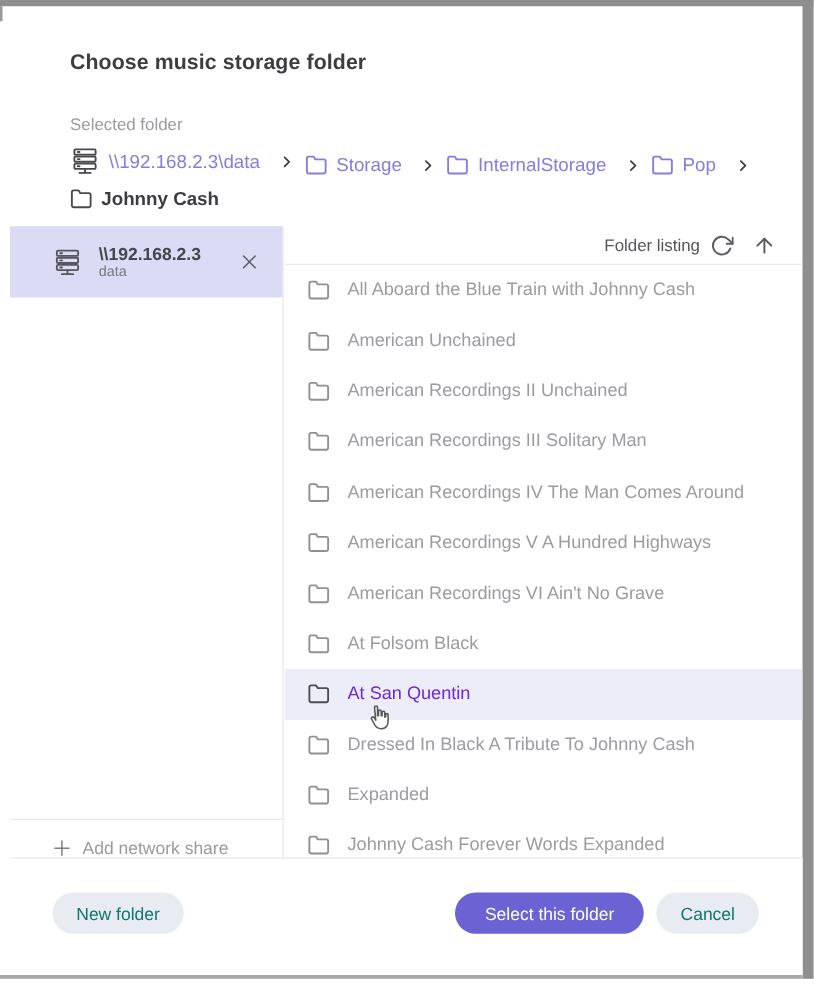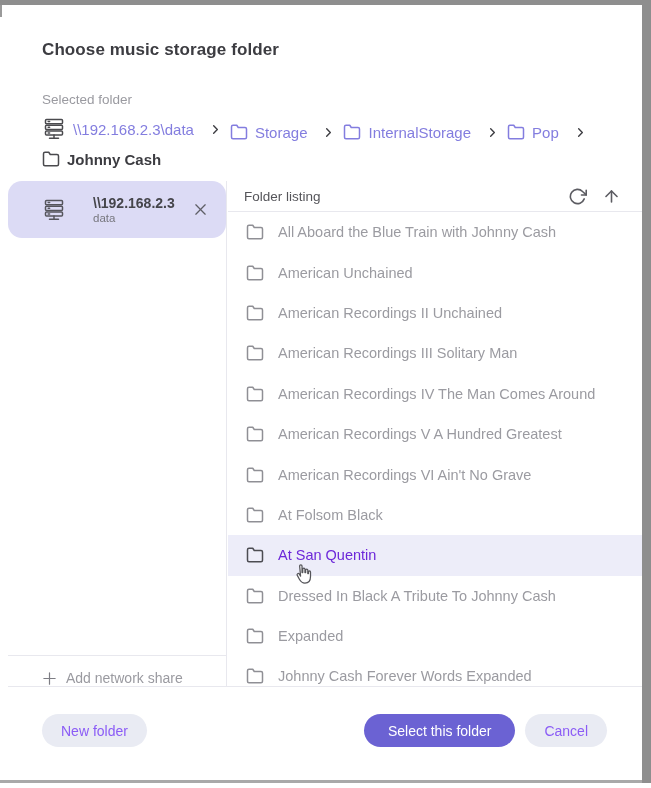--- a/index.html
+++ b/index.html
@@ -10,73 +10,73 @@
   
   .frame-top   { position:absolute; left:0; top:0; width:651px; height:5px; background:#8e8e8e; }
   .frame-right { position:absolute; left:642px; top:0; width:9px; height:783px; background:#8e8e8e; }
   .frame-bottom{ position:absolute; left:0; top:780px; width:642px; height:3px; background:#a9a9a9; }
   .frame-nub   { position:absolute; left:0; top:5px; width:2px; height:12px; background:#9a9a9a; }
 
   svg { display:block; }
   .icon { display:inline-flex; align-items:center; justify-content:center; flex:0 0 auto; }
 
   
-  .hdr { position:absolute; left:42px; top:40px; width:580px; }
+  .hdr { position:absolute; left:56px; top:40px; width:580px; }
   .title { font-size:17px; font-weight:700; color:#3c3c41; letter-spacing:.1px; }
   .sel-label { margin-top:32px; font-size:13.5px; color:#9a9aa0; }
   .crumbs { margin-top:10px; display:flex; flex-direction:column; gap:9px; }
   .crumb-row { display:flex; align-items:flex-end; flex-wrap:nowrap; }
   .crumb { display:inline-flex; align-items:center; gap:7px; font-size:15px; color:#3c3c41; }
   .crumb .crumb-label { white-space:nowrap; }
   .crumb.link .crumb-label { color:#837ddf; }
   .crumb.link .icon-folder { color:#837ddf; }
   .crumb .icon-server { display:none; color:#4a4a4e; }
   .crumb.ic-server .icon-server { display:inline-flex; }
   .crumb .chevron { color:#3c3c41; margin:0 9px; display:inline-flex; }
   .crumb-current { display:inline-flex; align-items:center; gap:7px; font-size:15px; color:#3c3c41; font-weight:700; }
   .crumb-current .icon-folder { color:#4a4a4e; }
 
   
   .sidebar { position:absolute; left:8px; top:181px; width:219px; height:505px;
     border-right:1px solid #e8e8ee; background:#fff; }
   .share-item { height:57px; background:#dcdbf5; display:flex; align-items:center;
-    padding:0 14px 0 34px; gap:27px;border-radius:14px; }
+    padding:0 14px 0 34px; gap:13px; }
   .share-icon { color:#55555c; }
   .share-text { flex:1 1 auto; min-width:0; }
   .share-name { font-size:14px; font-weight:700; color:#45454b; white-space:nowrap; }
   .share-sub { font-size:11.5px; color:#77777e; margin-top:1px; }
   .share-close { width:26px; height:26px; display:flex; align-items:center; justify-content:center;
     color:#5f5f66; cursor:pointer; }
   .add-share { position:absolute; left:0; bottom:0; width:100%; height:31px;
     border-top:1px solid #e8e8ee; display:flex; align-items:flex-end; gap:9px;
     padding:0 0 0 34px; color:#9a9aa0; font-size:14px; cursor:pointer; }
   .add-share .icon { color:#7d7d84; }
 
   
   .listing { position:absolute; left:228px; top:181px; width:414px; height:505px; overflow:hidden; }
   .listing-hdr { height:31px; display:flex; align-items:center; padding:0 14px 0 16px;
-    border-bottom:1px solid #e8e8ee; }
+    border-bottom:1px solid #e8e8ee;text-align:right; }
   .listing-title { flex:1 1 auto; font-size:13.5px; color:#55555a; }
   .listing-btn { width:34px; height:26px; display:flex; align-items:center; justify-content:center;
     color:#5c5c62; cursor:pointer; }
   .rows {}
   .row { height:40.4px; display:flex; align-items:center; gap:14px; padding:0 10px 0 18px; cursor:pointer; }
   .row .folder-icon { color:#8f8f95; }
   .row .row-label { font-size:14.5px; color:#9b9ba1; white-space:nowrap; overflow:hidden; }
   .row.highlighted { background:#ededf9; }
   .row.highlighted .row-label { color:#6d28d9; }
   .row.highlighted .folder-icon { color:#4c4c52; }
 
   
   .footer { position:absolute; left:8px; top:686px; width:634px; height:94px; background:#fff;
     border-top:1px solid #e8e8ee; display:flex; align-items:flex-start; justify-content:space-between;
     padding:27px 35px 0 34px; }
   .btn { height:33px; border:none; border-radius:17px; font-family:inherit; font-size:14px;
     display:inline-flex; align-items:center; justify-content:center; padding:0 19px; cursor:pointer; }
-  .btn-gray { background:#e9ebf3; color:#8b5cf6; }
+  .btn-gray { background:#e9ebf3; color:#0f766e; }
   .btn-primary { background:#6b62d3; color:#ffffff; padding:0 24px; }
   .footer-right { display:flex; gap:10px; }
 
   
   .cursor { position:absolute; left:291px; top:562px; pointer-events:none; z-index:10; }
 </style>
 </head>
 <body>
 
 <div class="frame-top"></div>
@@ -274,21 +274,21 @@
 </span>
         <span class="row-label">American Recordings IV The Man Comes Around</span>
       </div>
 
       <div class="row">
         <span class="icon folder-icon">
   <svg viewBox="0 0 24 24" width="18" height="18" fill="none" stroke="currentColor" stroke-width="2" stroke-linecap="round" stroke-linejoin="round">
             <path d="M22 19a2 2 0 0 1-2 2H4a2 2 0 0 1-2-2V5a2 2 0 0 1 2-2h5l2 3h9a2 2 0 0 1 2 2z"></path>
           </svg>
 </span>
-        <span class="row-label">American Recordings V A Hundred Greatest</span>
+        <span class="row-label">American Recordings V A Hundred Highways</span>
       </div>
 
       <div class="row">
         <span class="icon folder-icon">
   <svg viewBox="0 0 24 24" width="18" height="18" fill="none" stroke="currentColor" stroke-width="2" stroke-linecap="round" stroke-linejoin="round">
             <path d="M22 19a2 2 0 0 1-2 2H4a2 2 0 0 1-2-2V5a2 2 0 0 1 2-2h5l2 3h9a2 2 0 0 1 2 2z"></path>
           </svg>
 </span>
         <span class="row-label">American Recordings VI Ain't No Grave</span>
       </div>

